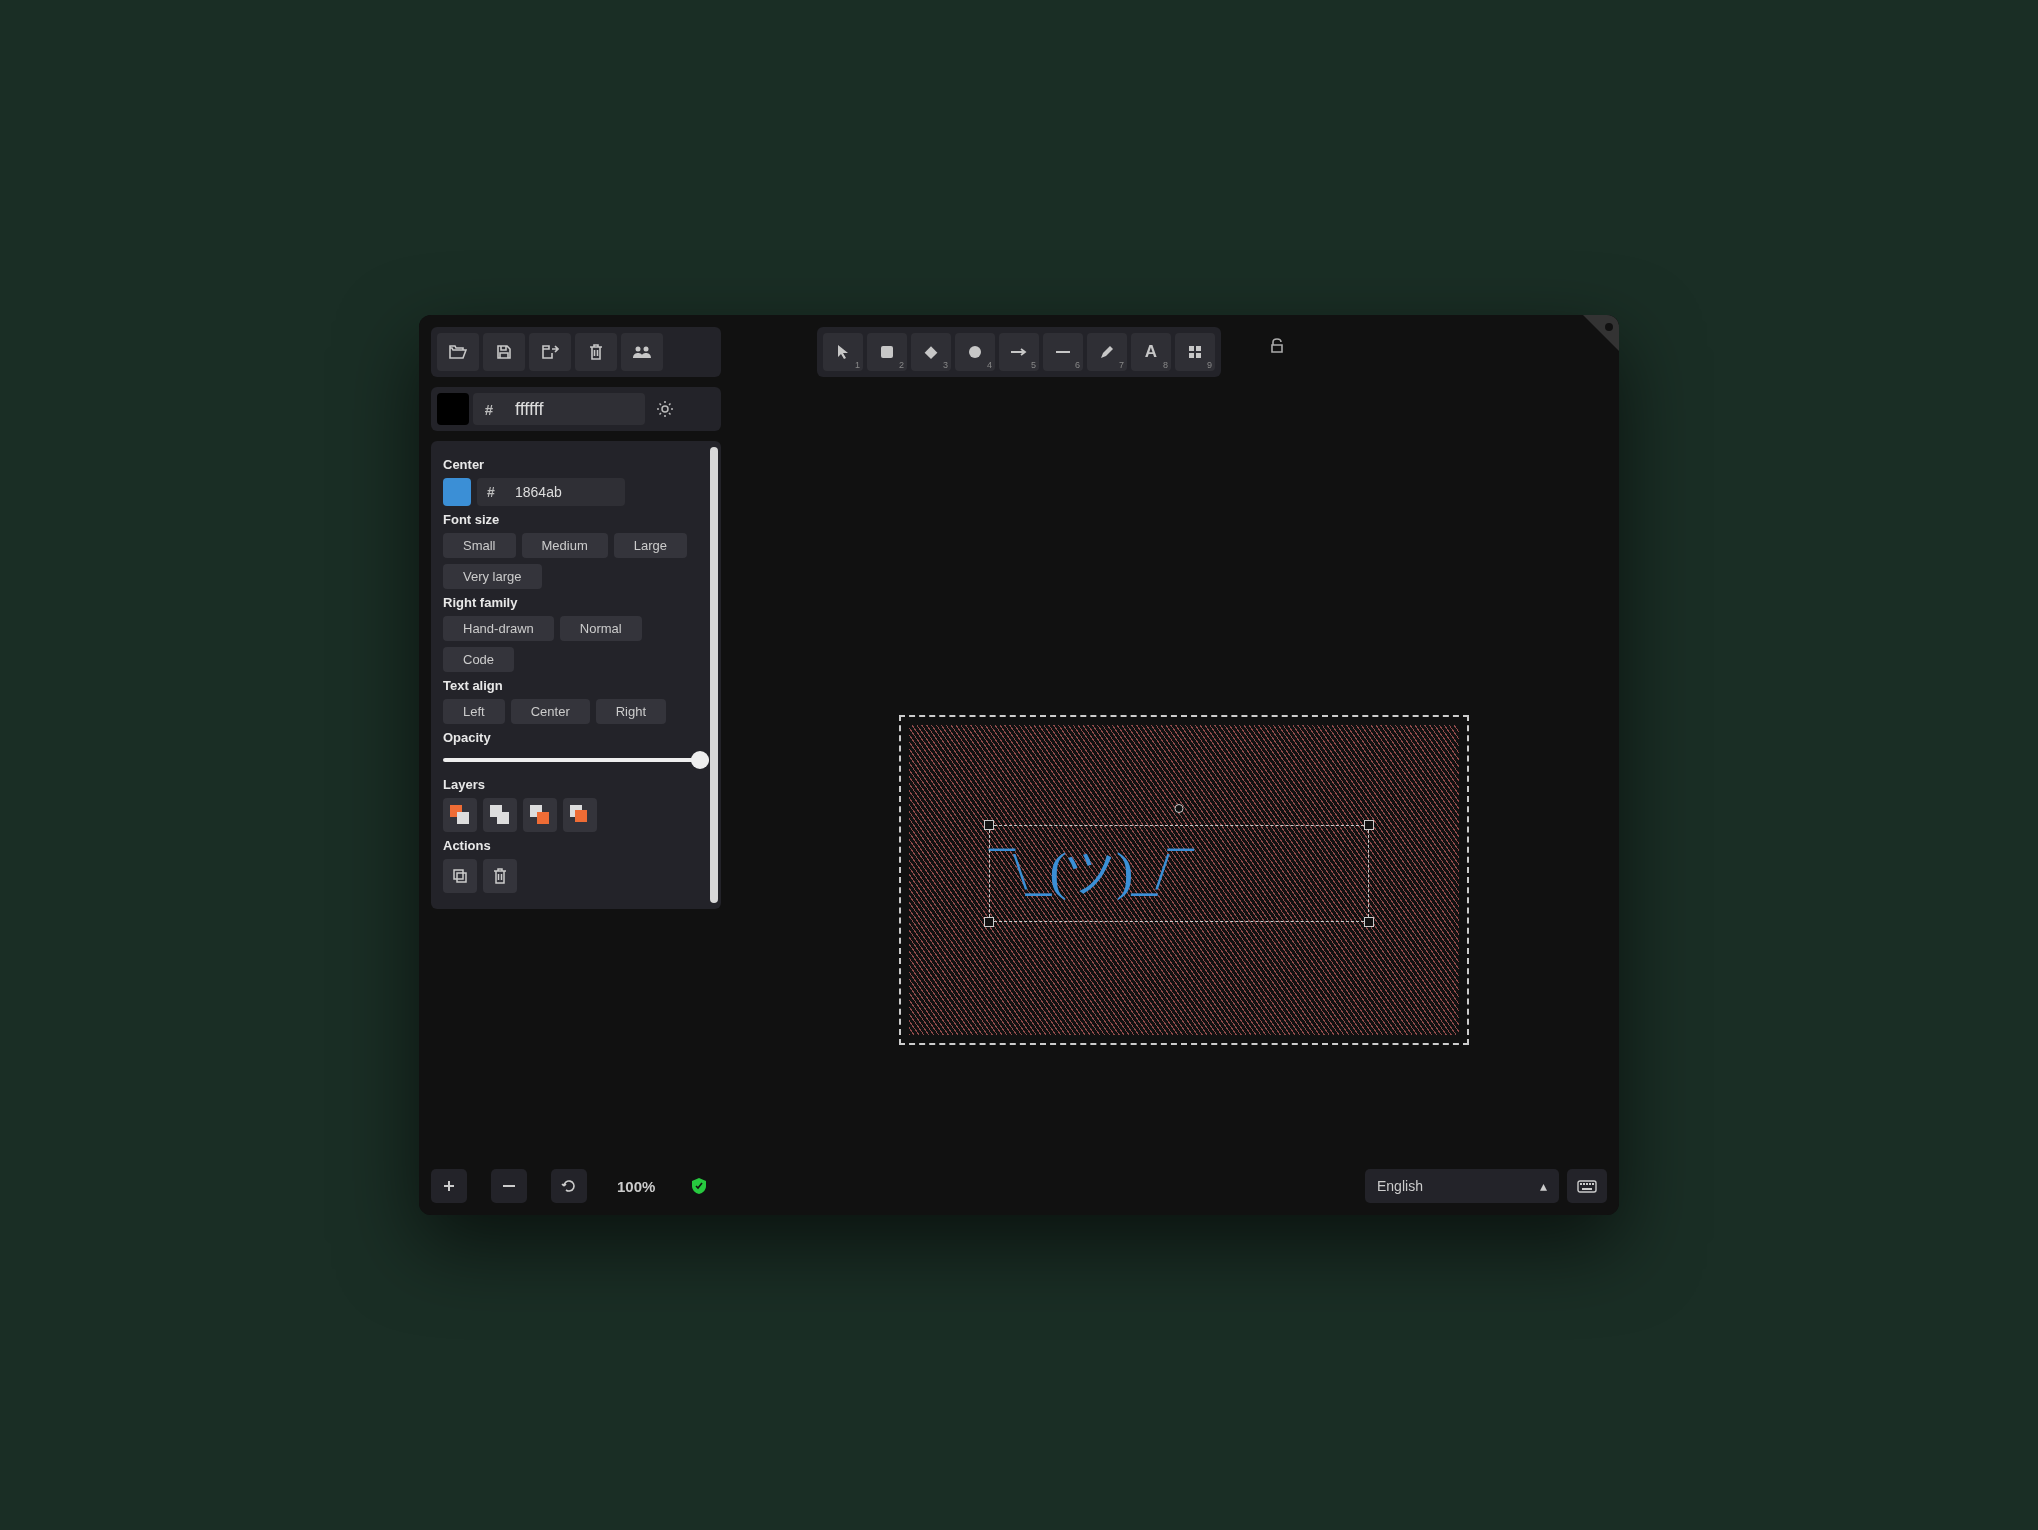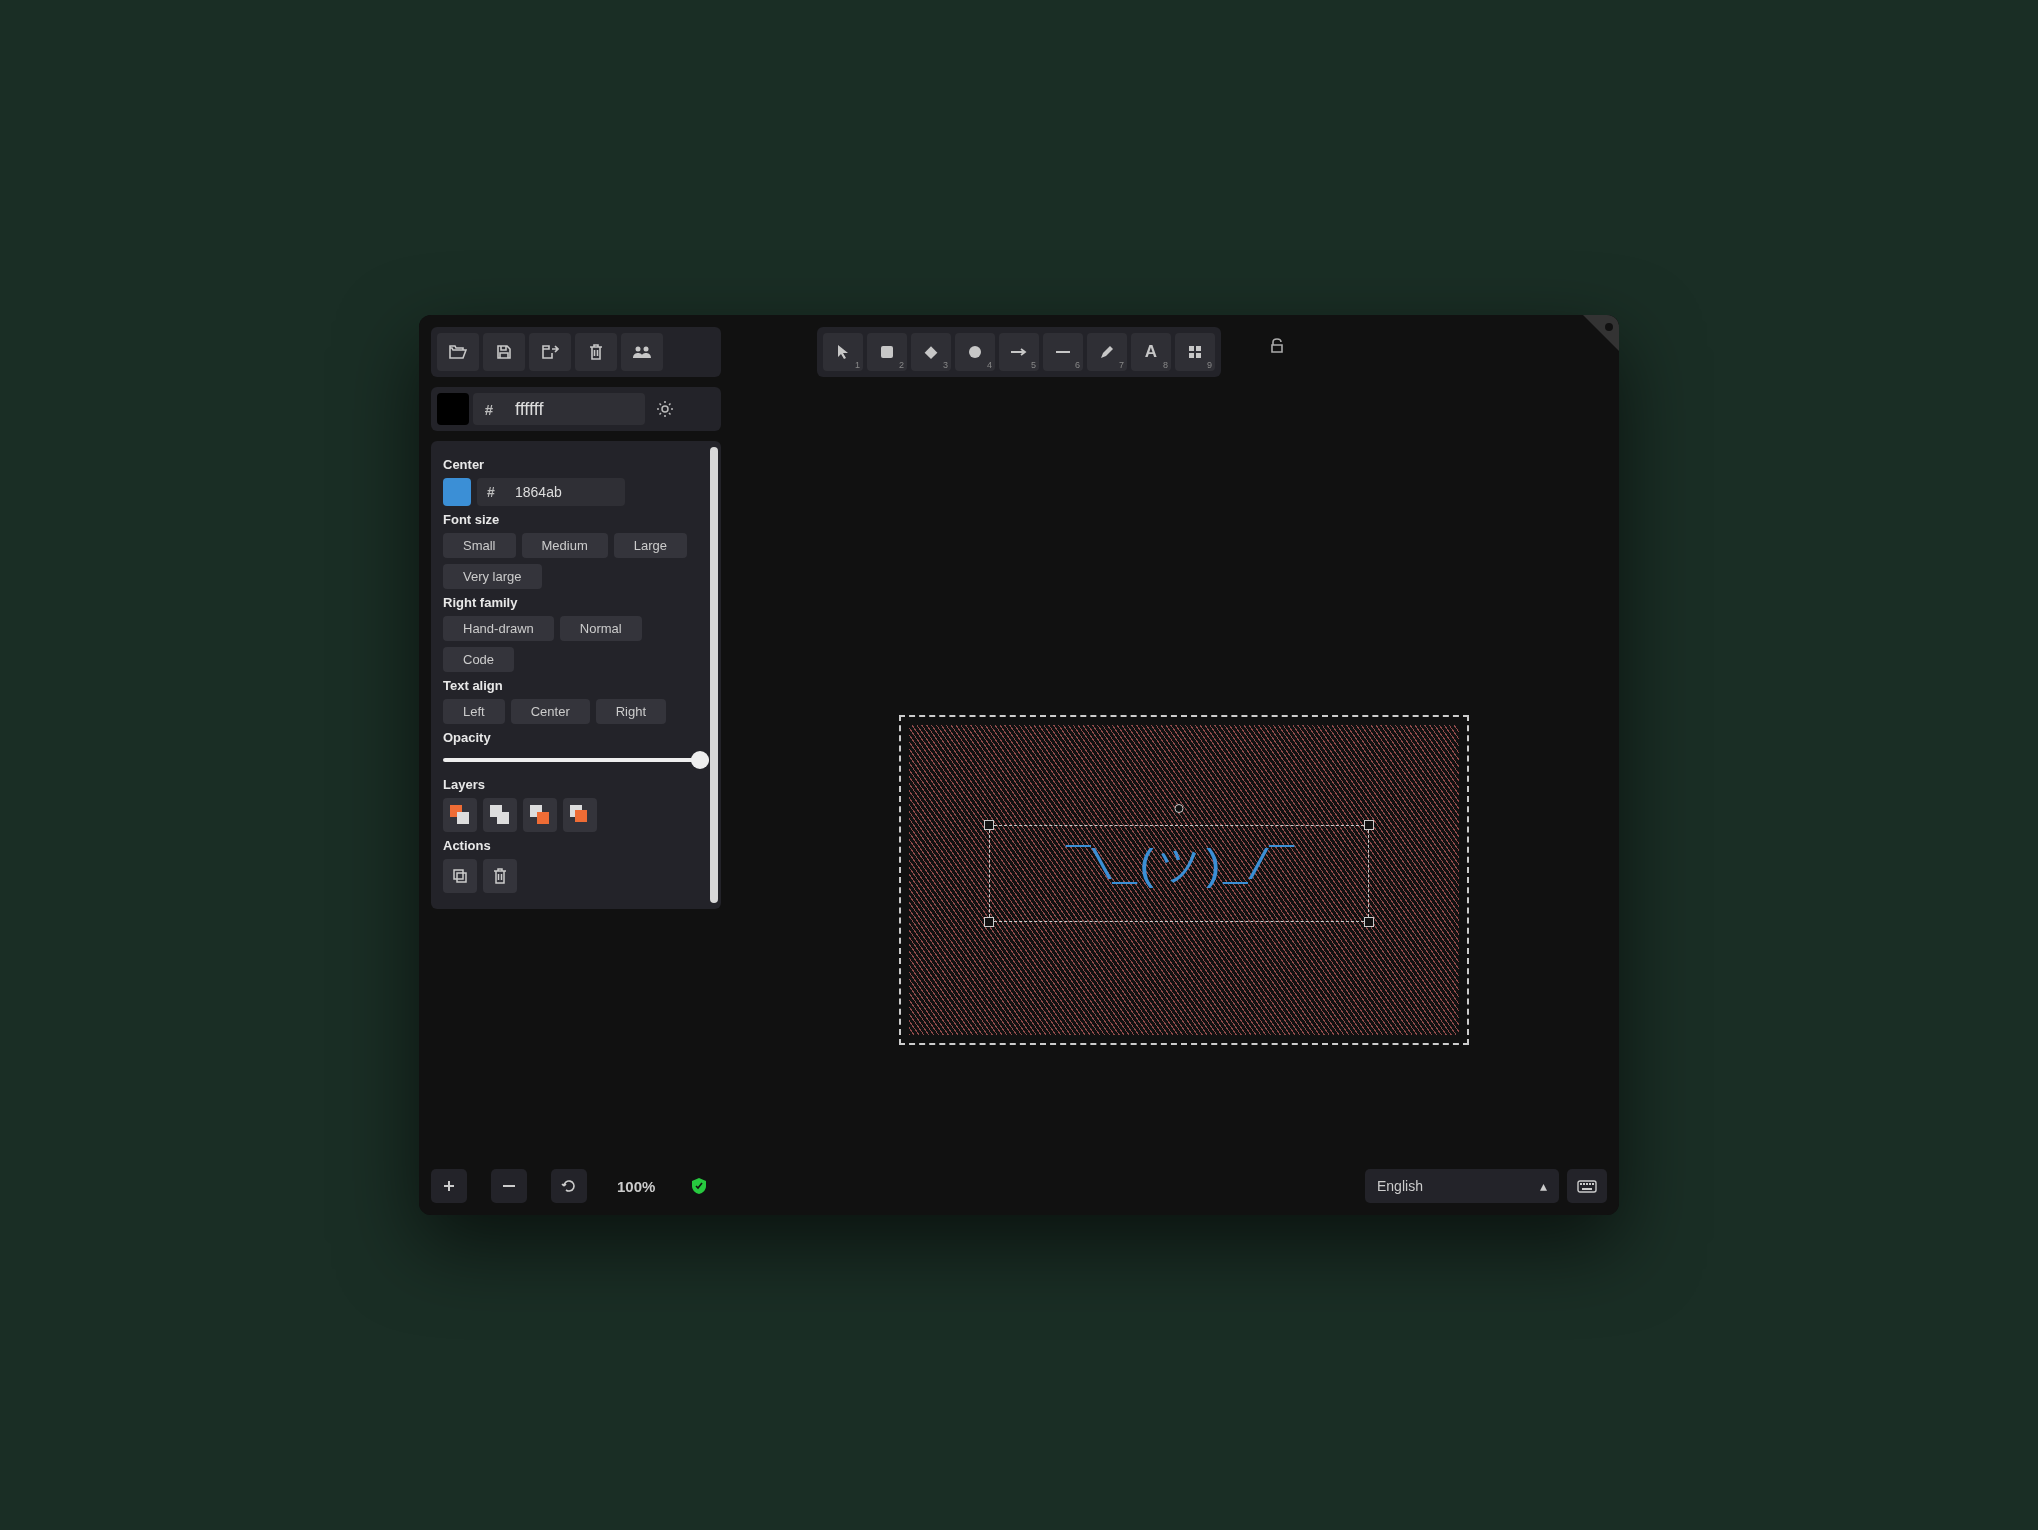--- a/index.html
+++ b/index.html
@@ -49,21 +49,21 @@
   .rbar { position:absolute; right:12px; bottom:12px; display:flex; gap:8px; z-index:5;}
   .lang { background:#232329; border-radius:5px; height:34px; width:194px; display:flex; align-items:center; justify-content:space-between; padding:0 12px; color:#ccc; font-size:14px; cursor:pointer;}
   .kbd { width:40px; height:34px; background:#232329; border-radius:5px; display:flex;align-items:center;justify-content:center; color:#ccc; cursor:pointer;}
 
   .sel-outer { position:absolute; left:480px; top:400px; width:570px; height:330px; border:2px dashed #ccc; }
   .hatch { position:absolute; inset:8px; overflow:hidden; }
   .hatch::before { content:""; position:absolute; inset:-100px; background:repeating-linear-gradient(55deg, transparent 0 3px, #8f4a4a 3px 4px); }
   .sel-inner { position:absolute; left:570px; top:510px; width:380px; height:97px; border:1.5px dashed #ccc; z-index:2;}
   .handle { position:absolute; width:10px; height:10px; background:#111; border:1.5px solid #ccc;}
   .rot { position:absolute; width:9px; height:9px; border:1.5px solid #ccc; border-radius:50%; background:#111;}
-  .shrugtxt { position:absolute; left:570px; top:522px; width:380px; text-align:center; color:#3b8fd6; font-size:42px; font-family:Liberation Mono, monospace; z-index:1; letter-spacing:-2px;}
+  .shrugtxt { position:absolute; left:570px; top:522px; width:380px; color:#3b8fd6; font-size:52px; font-family:Liberation Serif, serif; z-index:1; letter-spacing:-2px;}
 
   svg { display:block; }
 </style>
 </head>
 <body>
 
 <div class="window">
 
   <div class="content">
     <div class="canvas">

